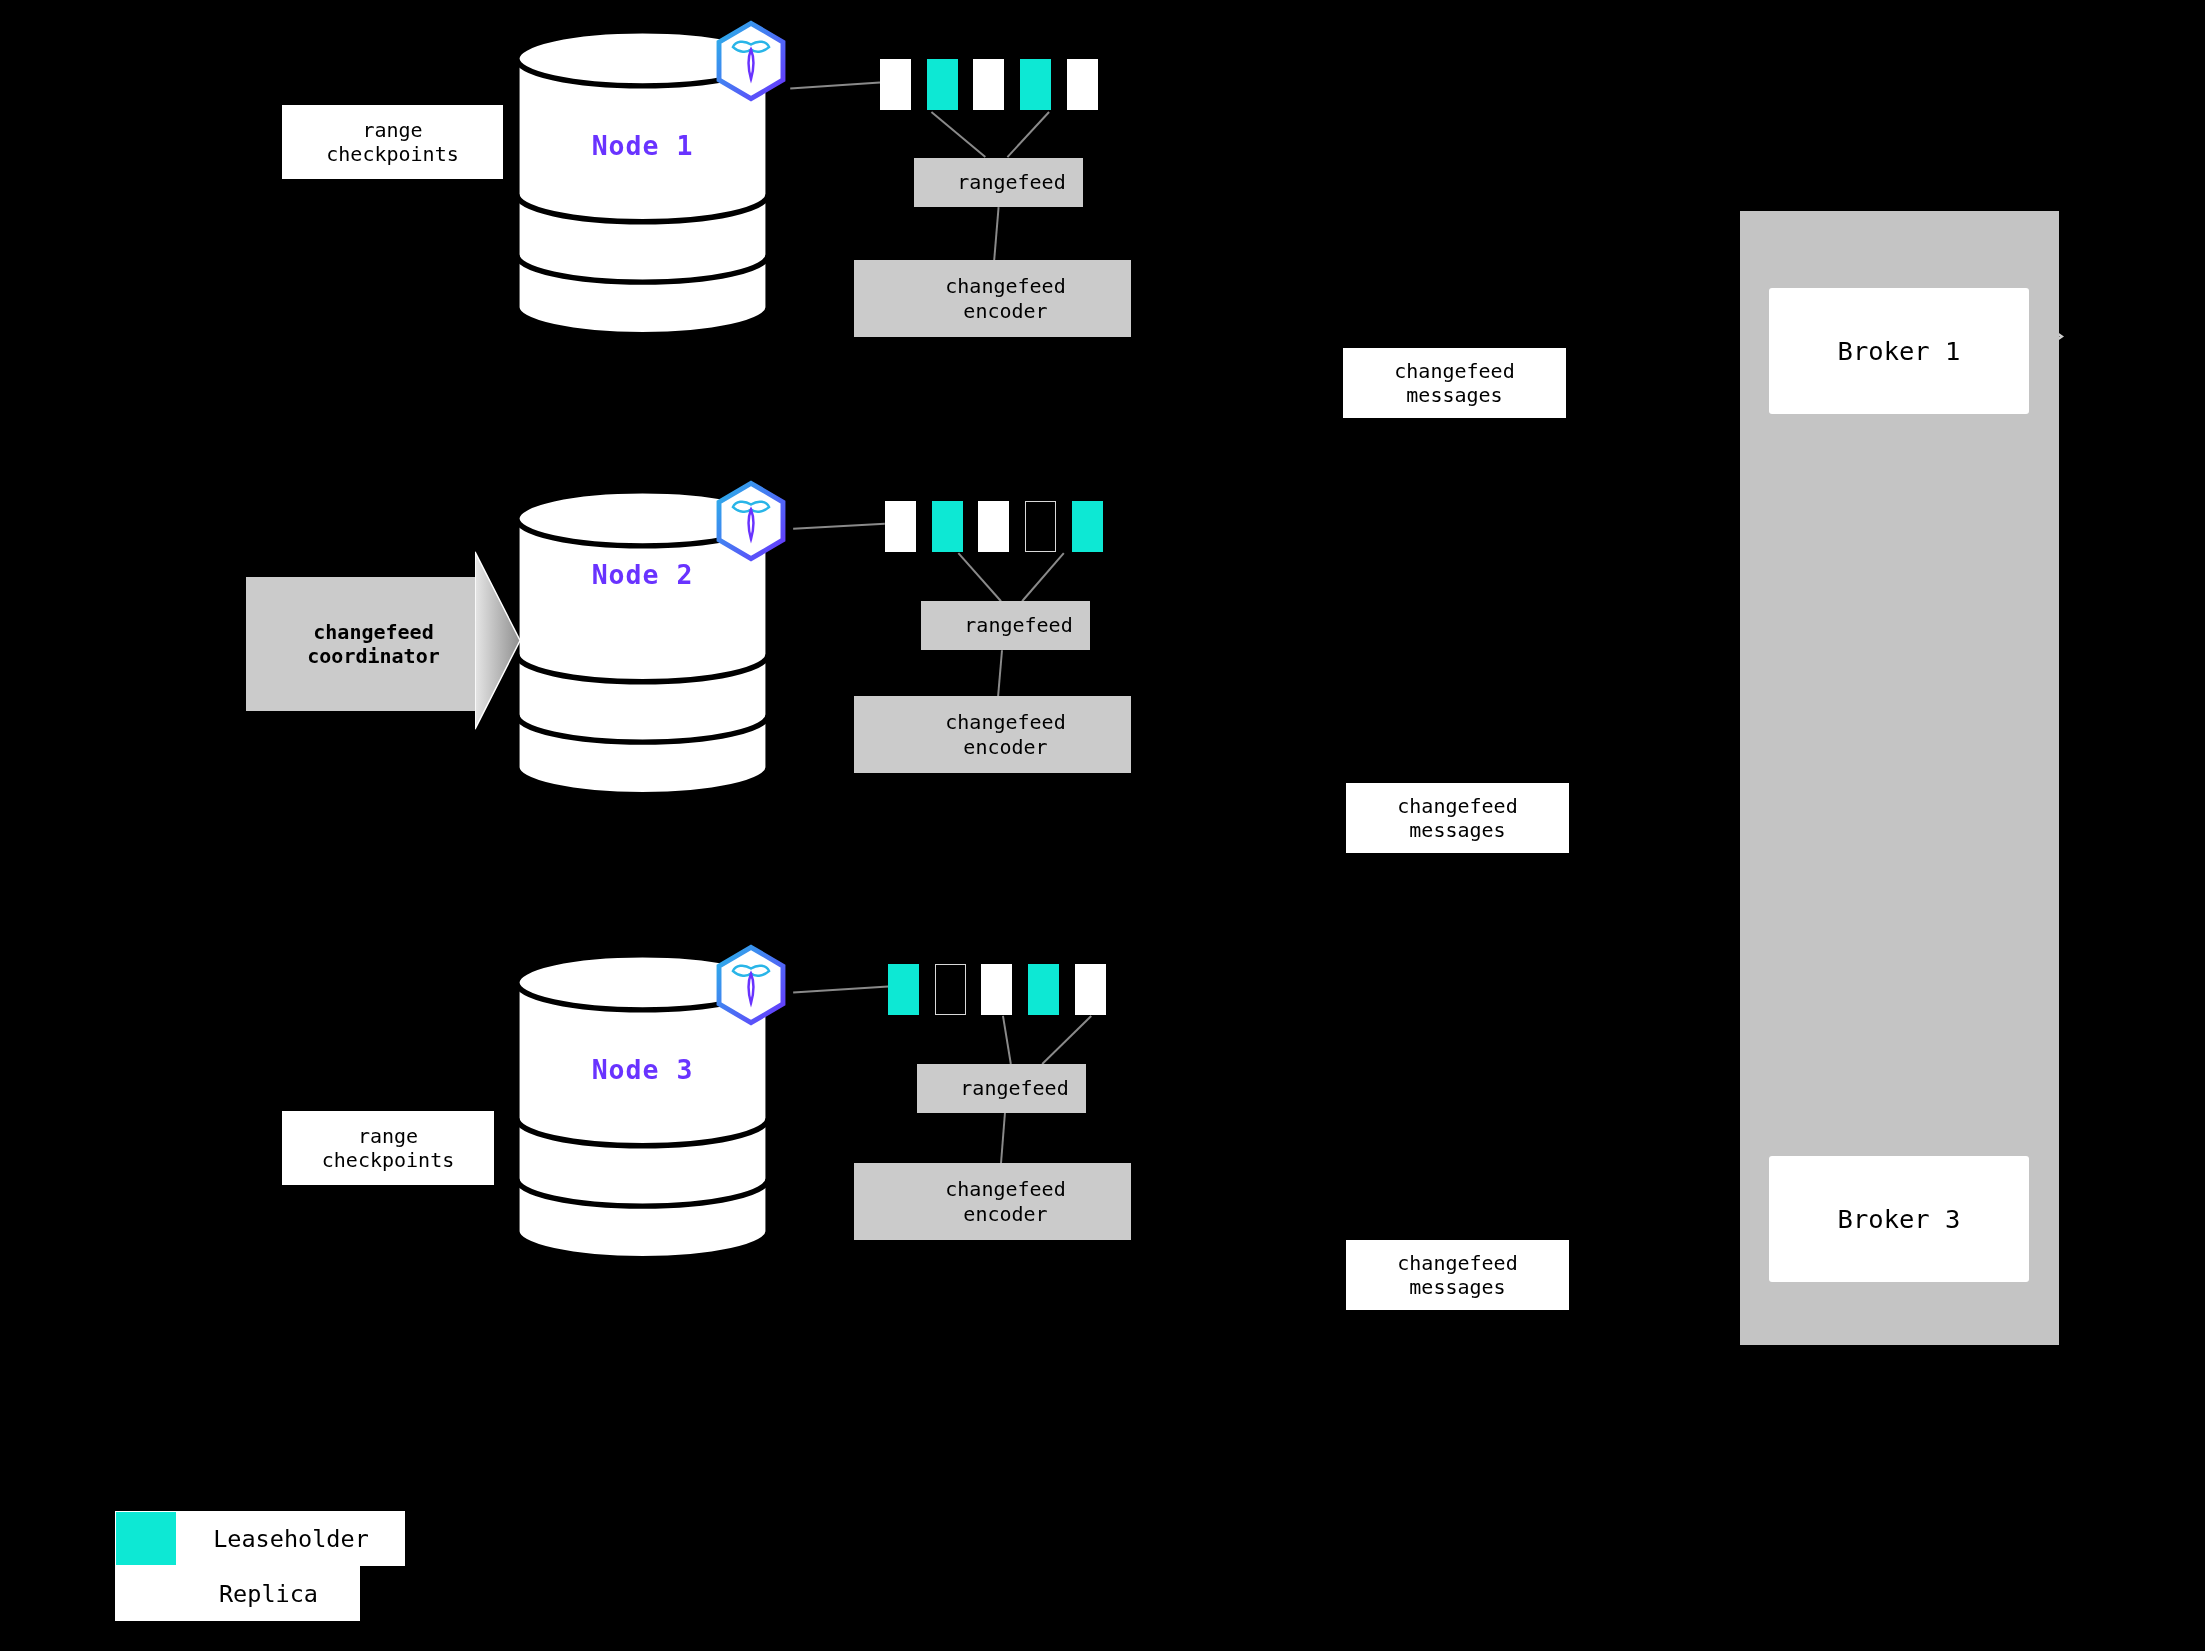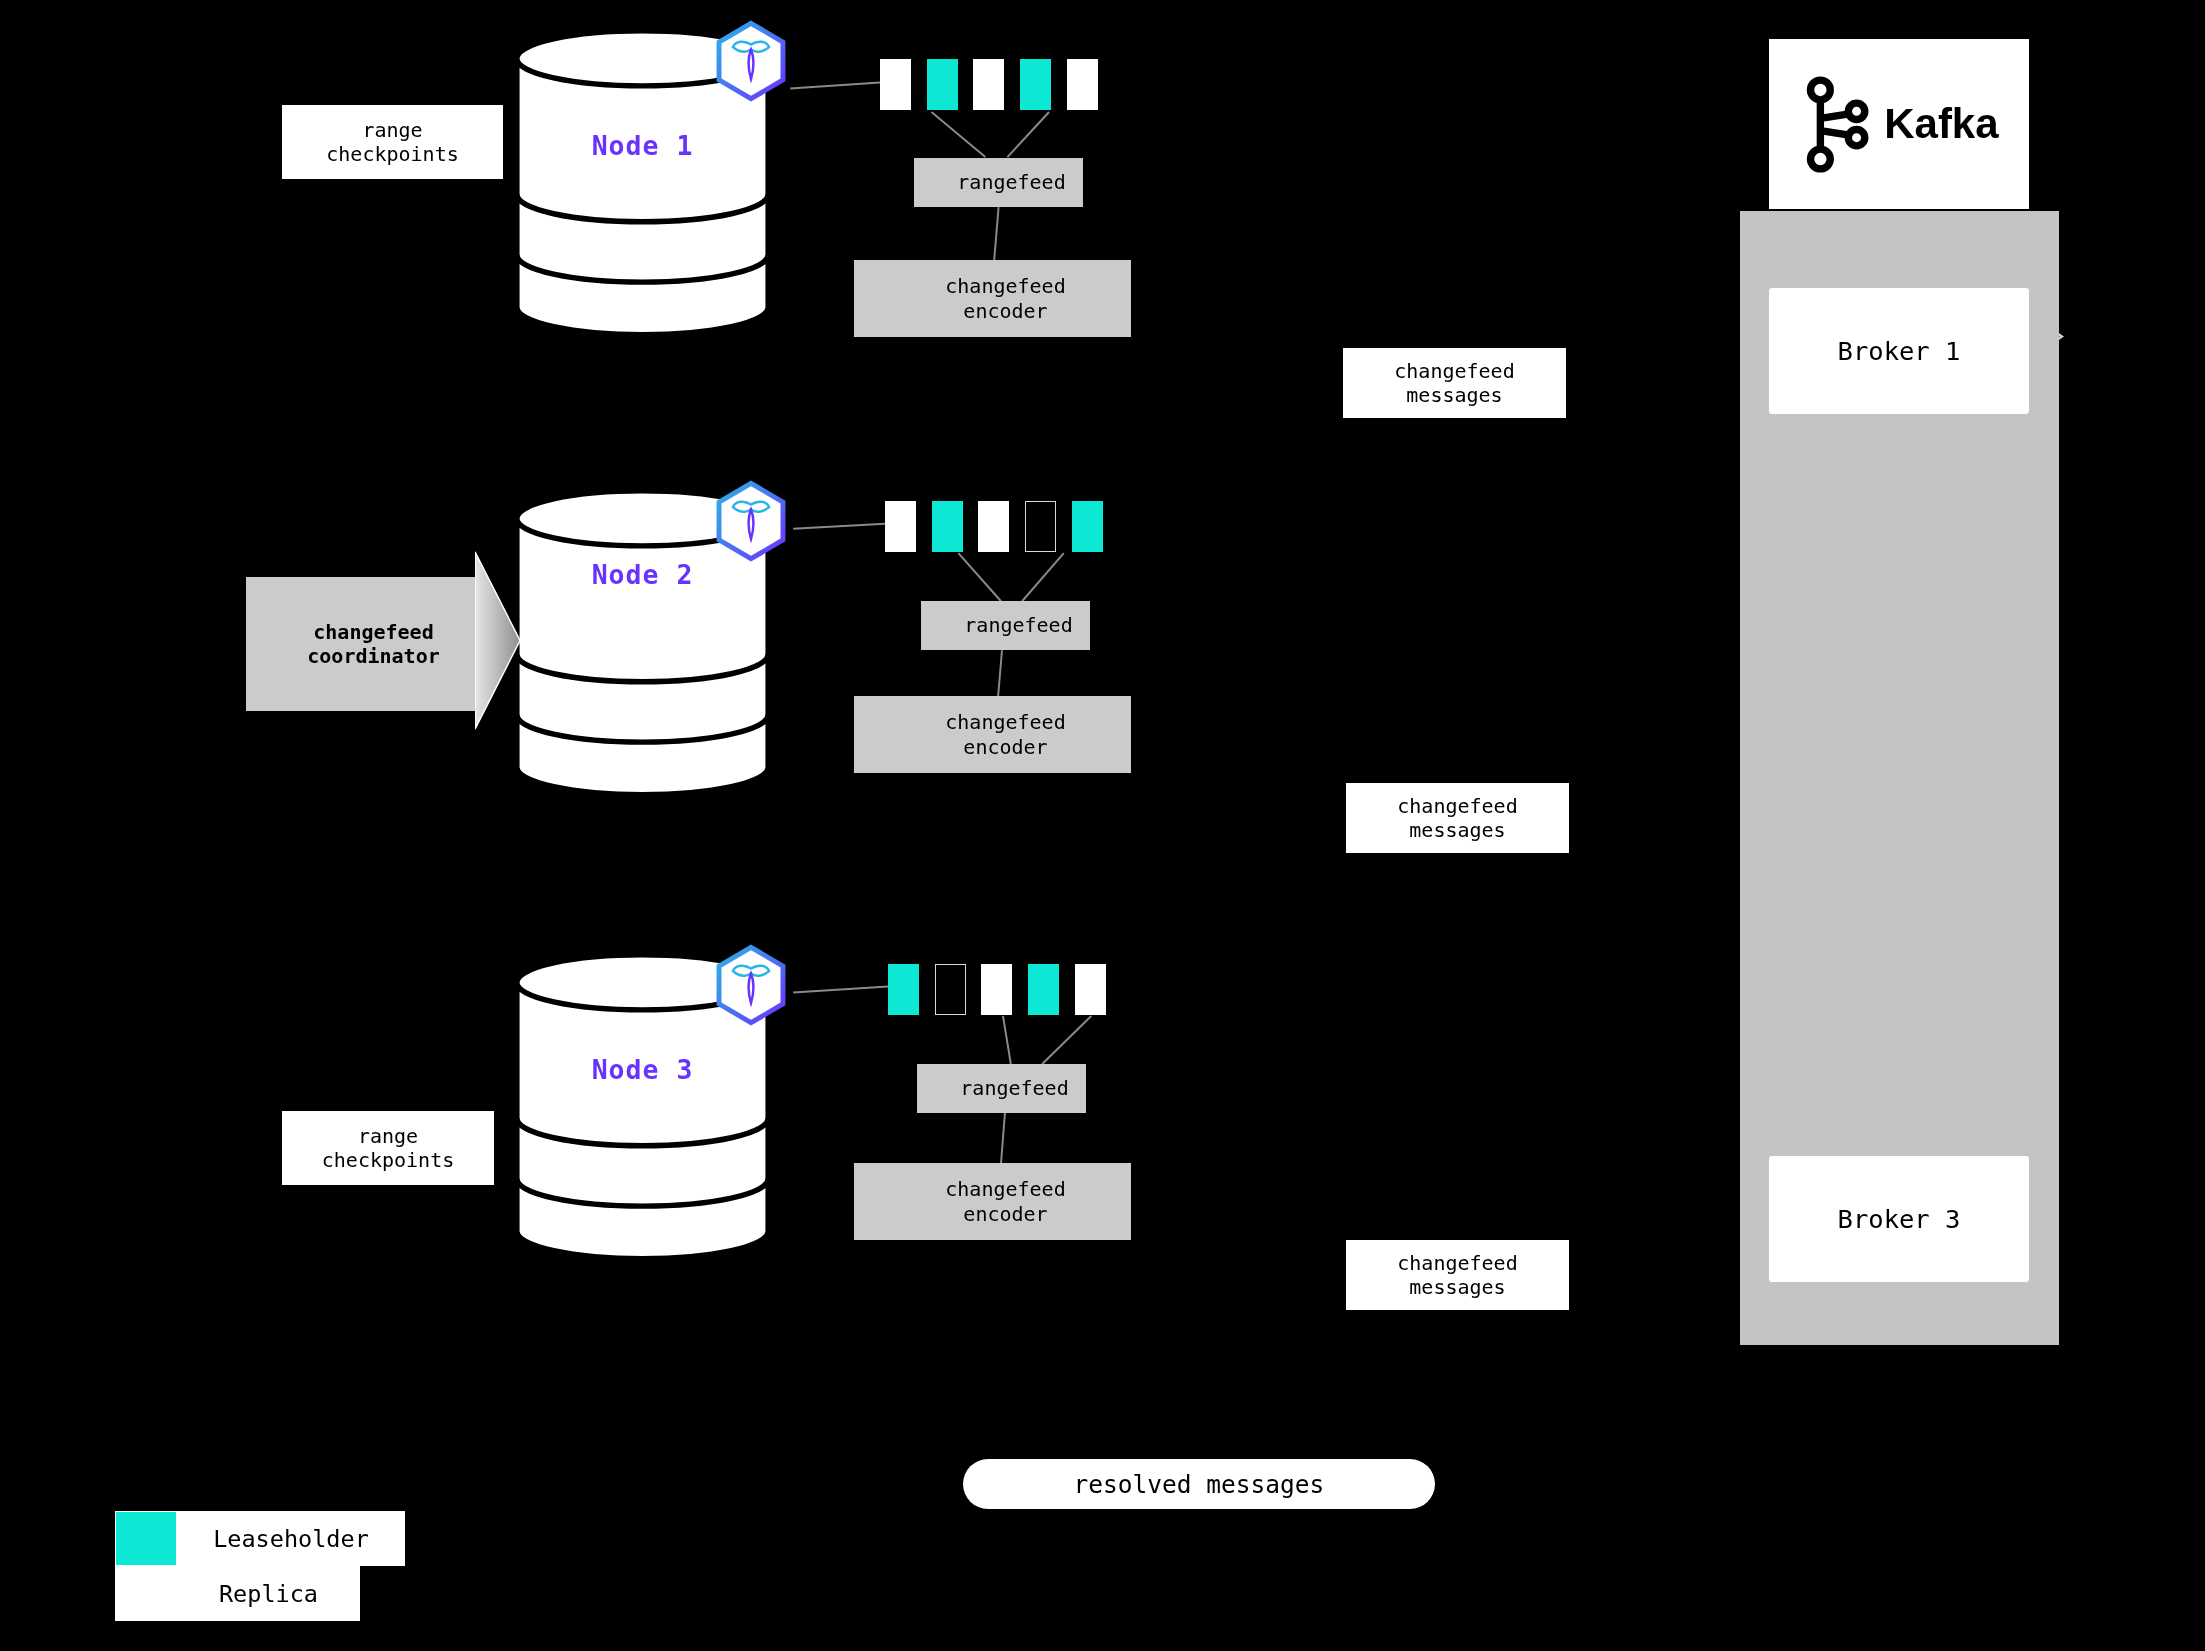--- a/index.html
+++ b/index.html
@@ -177,40 +177,25 @@
     <div class="range range-replica"></div>
   </div>
   <div class="box gray abs" style="left:917px;top:1064px;width:169px;height:49px">rangefeed</div>
   <div class="box gray abs" style="left:854px;top:1163px;width:277px;height:77px">changefeed
 encoder</div>
   <div class="box whitebg abs" style="left:282px;top:1111px;width:212px;height:74px">range
 checkpoints</div>
   <div class="box whitebg abs" style="left:1346px;top:1240px;width:223px;height:70px">changefeed
 messages</div>
 
-  <div class="kafka-box" style="left:1769px;top:39px;width:260px;height:170px">
-    <svg viewBox="0 0 90 120" style="width:74px;height:101px">
-      <g stroke="#000000" stroke-width="9" fill="none">
-        <circle cx="26" cy="18" r="12"></circle>
-        <circle cx="26" cy="102" r="12"></circle>
-        <circle cx="70" cy="44" r="10"></circle>
-        <circle cx="70" cy="76" r="10"></circle>
-        <line x1="26" y1="30" x2="26" y2="90"></line>
-        <line x1="30" y1="52" x2="61" y2="47"></line>
-        <line x1="30" y1="68" x2="61" y2="73"></line>
-      </g>
-    </svg>
-    <div class="kafka-title">Kafka</div>
-  </div>
 
   <div class="broker-container" style="left:1740px;top:211px;width:319px;height:1134px"></div>
   <div class="broker" style="left:1769px;top:288px;width:260px;height:126px">Broker 1</div>
   <div class="broker" style="left:1769px;top:1156px;width:260px;height:126px">Broker 3</div>
 
-  <div class="pill" style="left:963px;top:1459px;width:472px;height:50px">resolved messages</div>
 
   <div class="legend-swatch range-leaseholder" style="left:115px;top:1511px;width:62px;height:55px;border:1.5px solid #ffffff"></div>
   <div class="legend-label" style="left:177px;top:1511px;width:228px;height:55px">Leaseholder</div>
   <div class="legend-swatch range-replica" style="left:115px;top:1566px;width:62px;height:55px"></div>
   <div class="legend-label" style="left:177px;top:1566px;width:183px;height:55px">Replica</div>
 
 </div>
 
 
 </body></html>

